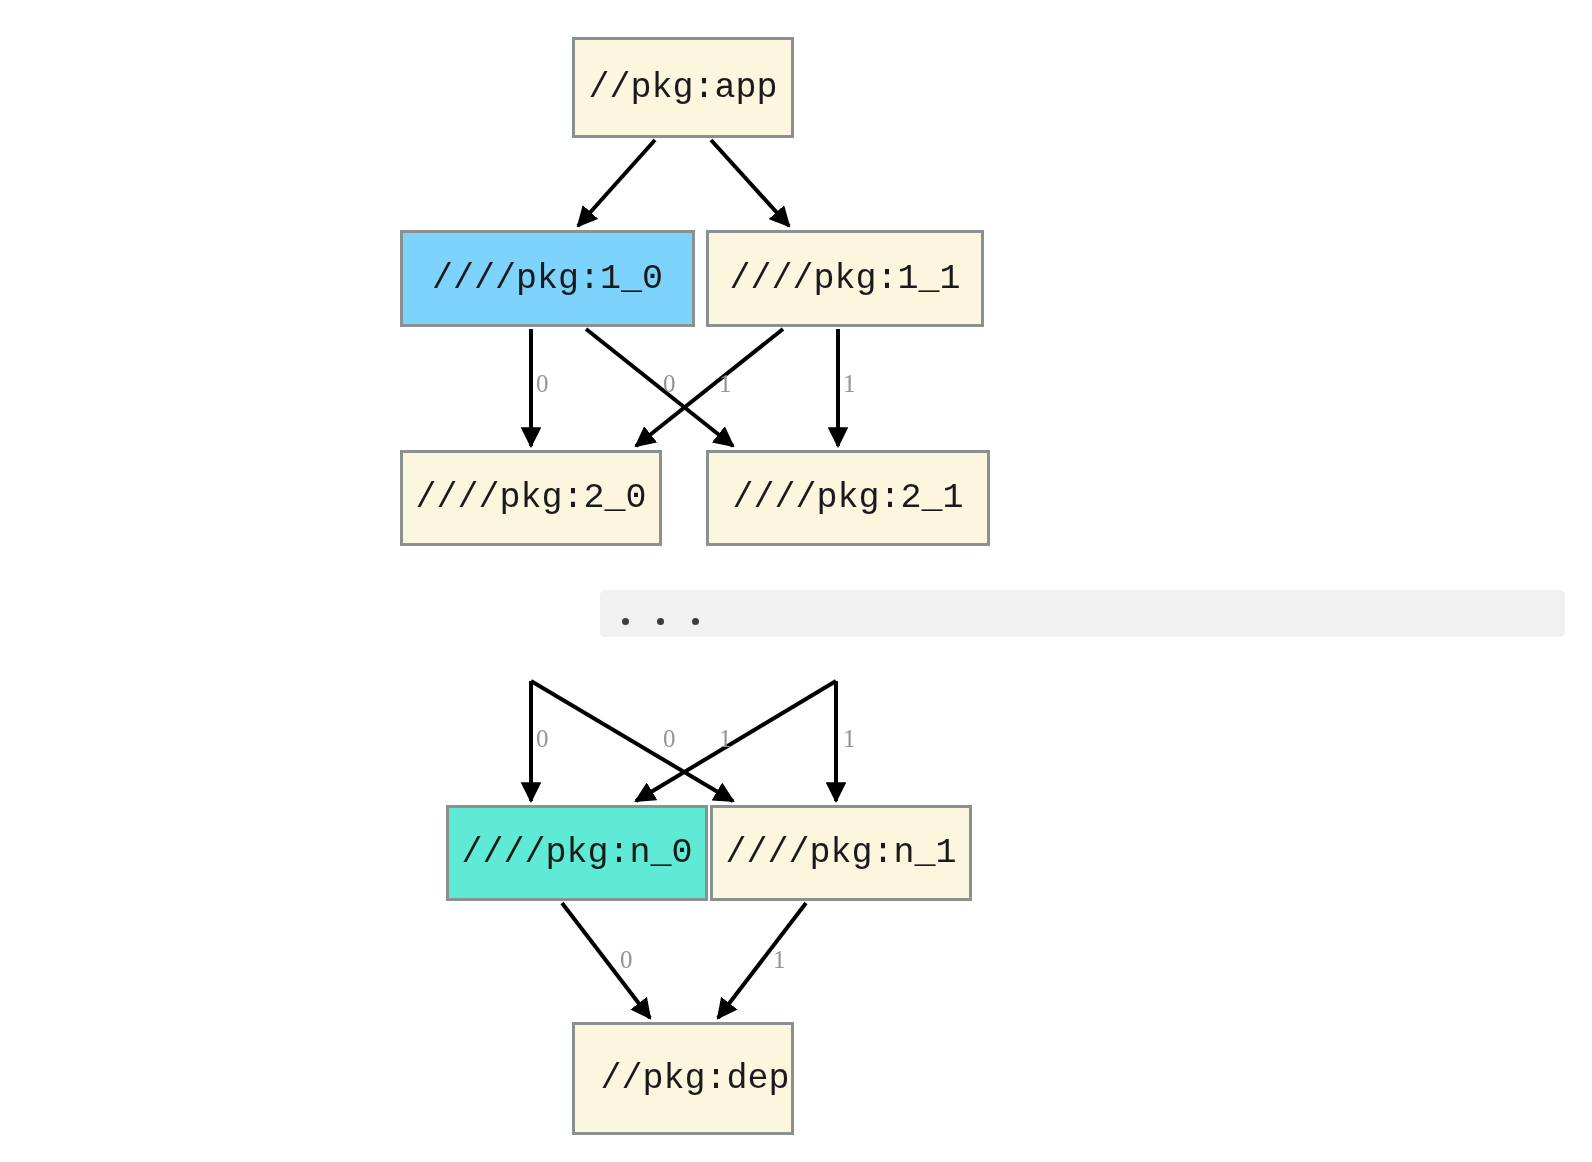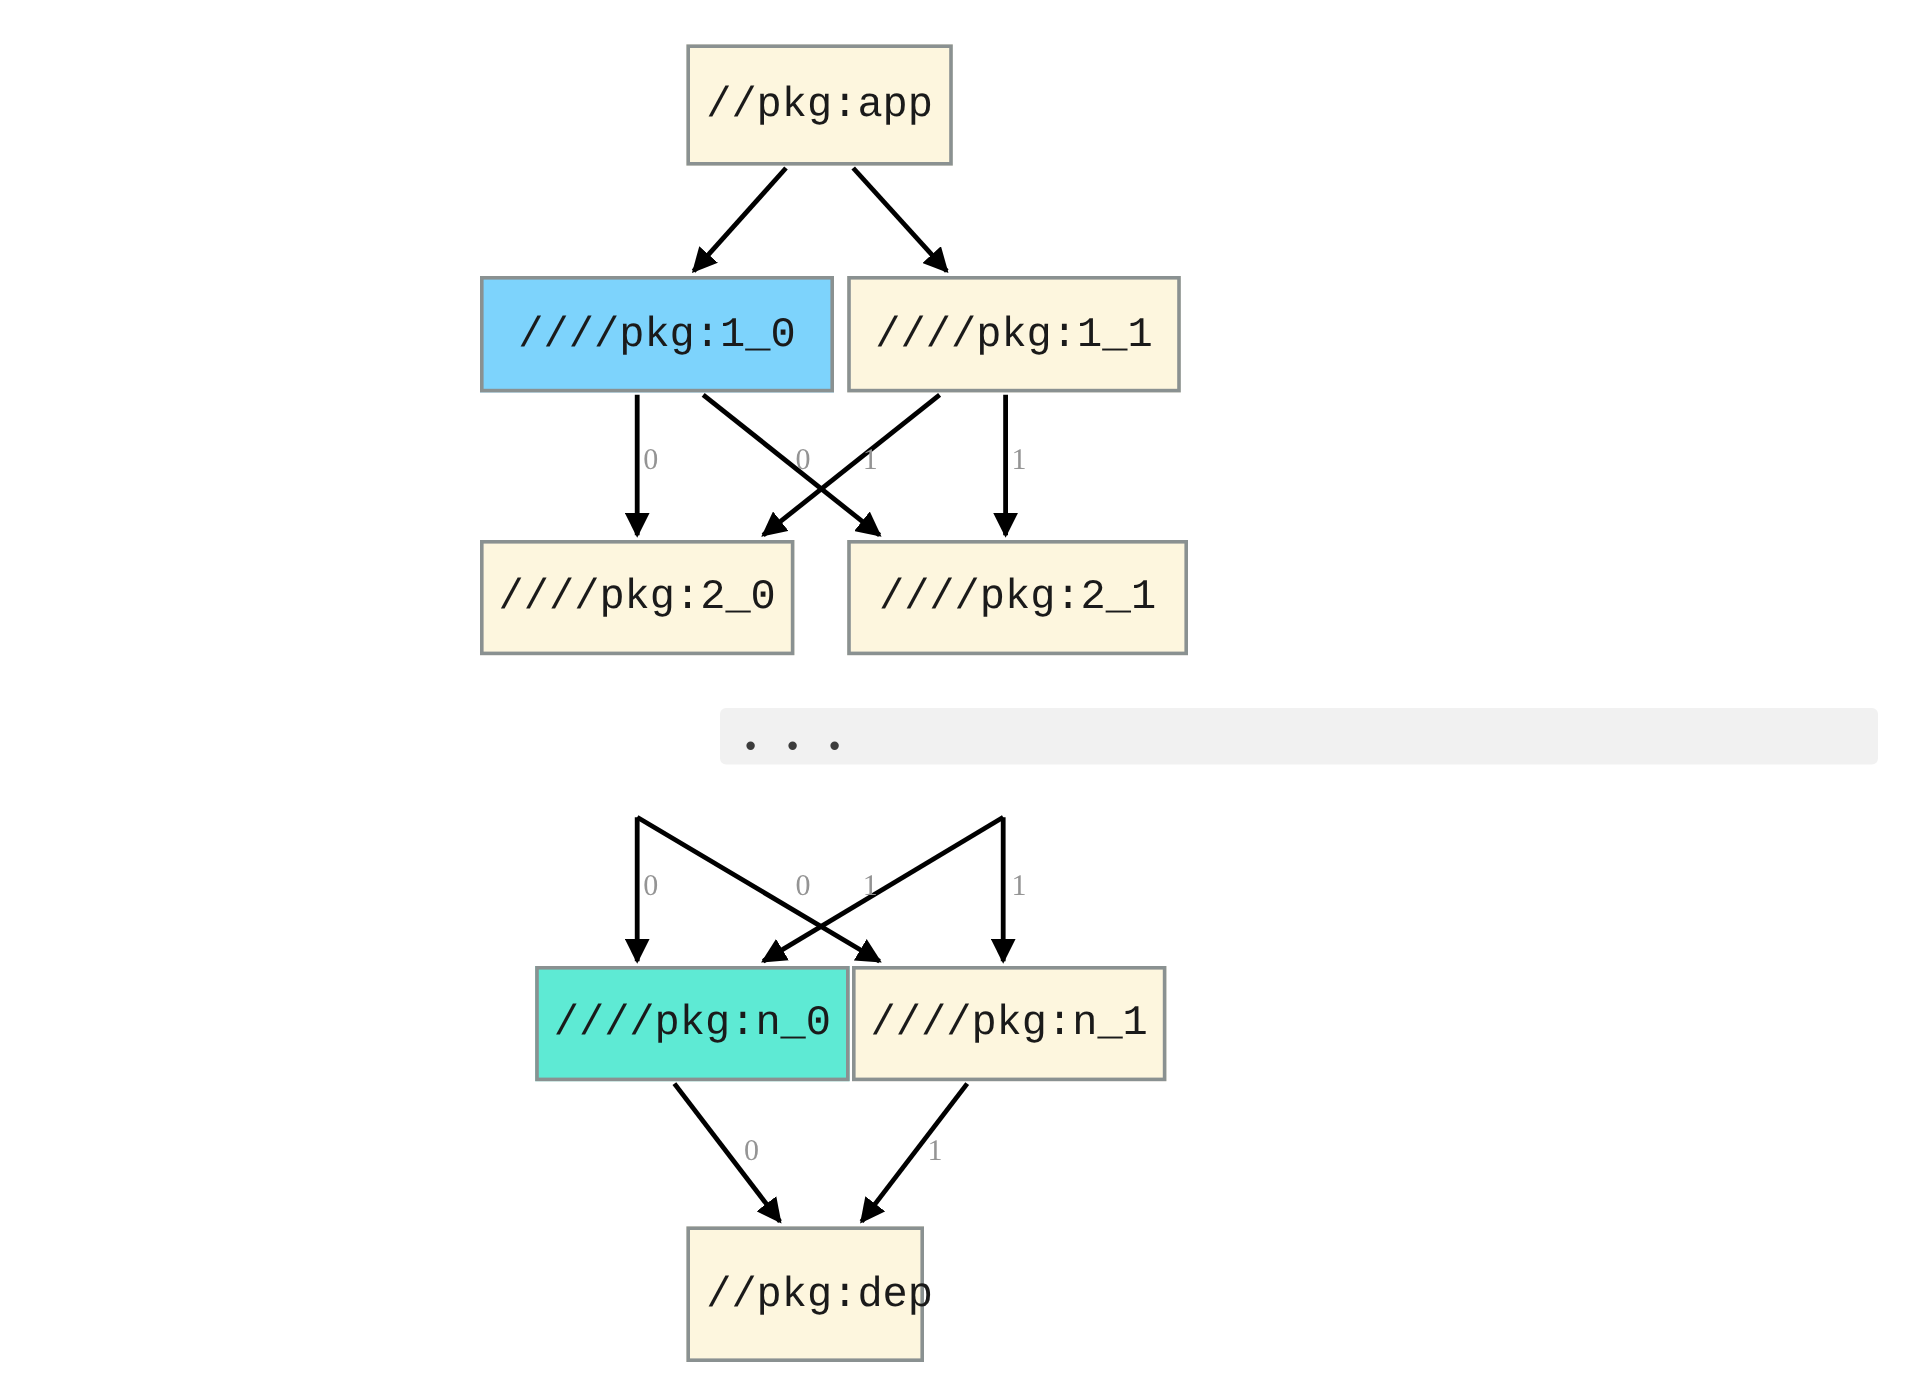--- a/index.html
+++ b/index.html
@@ -112,21 +112,21 @@
       </div>
       <div class="node-box" style="left: 706px; top: 450px; width: 284px; height: 96px; background: rgb(253, 246, 222); border-color: rgb(138, 145, 145);">
         <span class="node-label">////pkg:2_1</span>
       </div>
       <div class="node-box" style="left: 400px; top: 805px; width: 262px; height: 96px; background: #5eead4; border-color: rgb(138, 145, 145); margin-left: 46px;">
         <span class="node-label">////pkg:n_0</span>
       </div>
       <div class="node-box" style="left: 710px; top: 805px; width: 262px; height: 96px; background: rgb(253, 246, 222); border-color: rgb(138, 145, 145);">
         <span class="node-label">////pkg:n_1</span>
       </div>
-      <div class="node-box" style="left: 572px; top: 1022px; width: 198px; height: 113px; background: rgb(253, 246, 222); border-color: rgb(138, 145, 145); padding-left: 24px;">
+      <div class="node-box" style="left: 572px; top: 1022px; width: 222px; height: 113px; background: rgb(253, 246, 222); border-color: rgb(138, 145, 145); padding-left: 24px;">
         <span class="node-label">//pkg:dep</span>
       </div>
     </div>
   <div id="edge-labels-layer">
       <div class="edge-label" style="left: 536px; top: 371px; color: rgb(148, 148, 148);">0</div>
       <div class="edge-label" style="left: 663px; top: 371px; color: rgb(148, 148, 148);">0</div>
       <div class="edge-label" style="left: 719px; top: 371px; color: rgb(148, 148, 148);">1</div>
       <div class="edge-label" style="left: 843px; top: 371px; color: rgb(148, 148, 148);">1</div>
       <div class="edge-label" style="left: 536px; top: 726px; color: rgb(148, 148, 148);">0</div>
       <div class="edge-label" style="left: 663px; top: 726px; color: rgb(148, 148, 148);">0</div>

